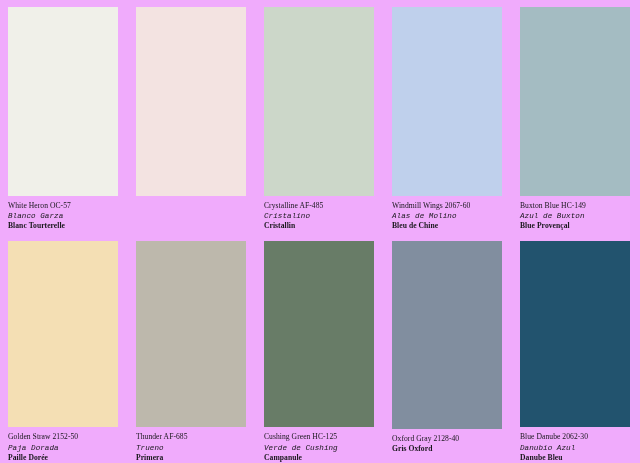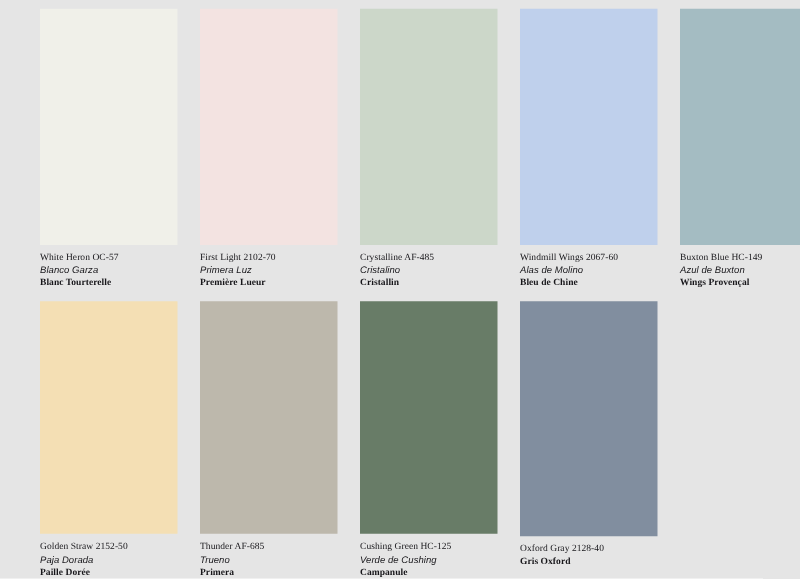--- a/index.html
+++ b/index.html
@@ -10,25 +10,24 @@
   body {
     width: 640px;
     height: 463px;
     font-family: "Liberation Serif", serif;
     overflow: hidden;
   }
   .palette-page {
     width: 640px;
     height: 463px;
     position: relative;
-    background: #e5e5e5;
+    background: #f0abfc;
     box-sizing: border-box;
     display: flex;
     flex-direction: column;
-    padding-left: 24px;
   }
   .palette-row {
     display: flex;
     flex-direction: row;
     width: 640px;
     height: 231.5px;
     box-sizing: border-box;
   }
   .swatch-cell {
     width: 128px;
@@ -54,21 +53,21 @@
   }
   .label-name {
     font-family: "Liberation Serif", serif;
     font-size: 7.6px;
     line-height: 10.2px;
     color: #17161a;
     white-space: nowrap;
     letter-spacing: 0.05px;
   }
   .label-es {
-    font-family: Liberation Sans, sans-serif;
+    font-family: Liberation Mono, monospace;
     font-size: 7.6px;
     line-height: 10.2px;
     color: #17161a;
     font-style: italic;
     white-space: nowrap;
     letter-spacing: 0.05px;
   }
   .label-fr {
     font-family: "Liberation Serif", serif;
     font-size: 7.6px;
@@ -90,25 +89,20 @@
       <div class="swatch-chip" style="background-color: rgb(240, 240, 233);"></div>
       <div class="swatch-labels">
         <div class="label-name">White Heron OC-57</div>
         <div class="label-es">Blanco Garza</div>
         <div class="label-fr">Blanc Tourterelle</div>
       </div>
     </div>
 
     <div class="swatch-cell">
       <div class="swatch-chip" style="background-color: rgb(243, 227, 225);"></div>
-      <div class="swatch-labels">
-        <div class="label-name">First Light 2102-70</div>
-        <div class="label-es">Primera Luz</div>
-        <div class="label-fr">Première Lueur</div>
-      </div>
     </div>
 
     <div class="swatch-cell">
       <div class="swatch-chip" style="background-color: rgb(204, 215, 201);"></div>
       <div class="swatch-labels">
         <div class="label-name">Crystalline AF-485</div>
         <div class="label-es">Cristalino</div>
         <div class="label-fr">Cristallin</div>
       </div>
     </div>
@@ -120,21 +114,21 @@
         <div class="label-es">Alas de Molino</div>
         <div class="label-fr">Bleu de Chine</div>
       </div>
     </div>
 
     <div class="swatch-cell">
       <div class="swatch-chip" style="background-color: rgb(164, 188, 194);"></div>
       <div class="swatch-labels">
         <div class="label-name">Buxton Blue HC-149</div>
         <div class="label-es">Azul de Buxton</div>
-        <div class="label-fr">Wings Provençal</div>
+        <div class="label-fr">Blue Provençal</div>
       </div>
     </div>
 
   </div>
 
   <div class="palette-row row-bottom">
 
     <div class="swatch-cell">
       <div class="swatch-chip" style="background-color: rgb(244, 223, 180);"></div>
       <div class="swatch-labels">
@@ -163,16 +157,24 @@
     </div>
 
     <div class="swatch-cell">
       <div class="swatch-chip" style="background-color: rgb(129, 142, 159);"></div>
       <div class="swatch-labels">
         <div class="label-name">Oxford Gray 2128-40</div>
         <div class="label-fr">Gris Oxford</div>
       </div>
     </div>
 
+    <div class="swatch-cell">
+      <div class="swatch-chip" style="background-color: rgb(34, 83, 110);"></div>
+      <div class="swatch-labels">
+        <div class="label-name">Blue Danube 2062-30</div>
+        <div class="label-es">Danubio Azul</div>
+        <div class="label-fr">Danube Bleu</div>
+      </div>
+    </div>
 
   </div>
 
 </div>
 
 </body></html>

